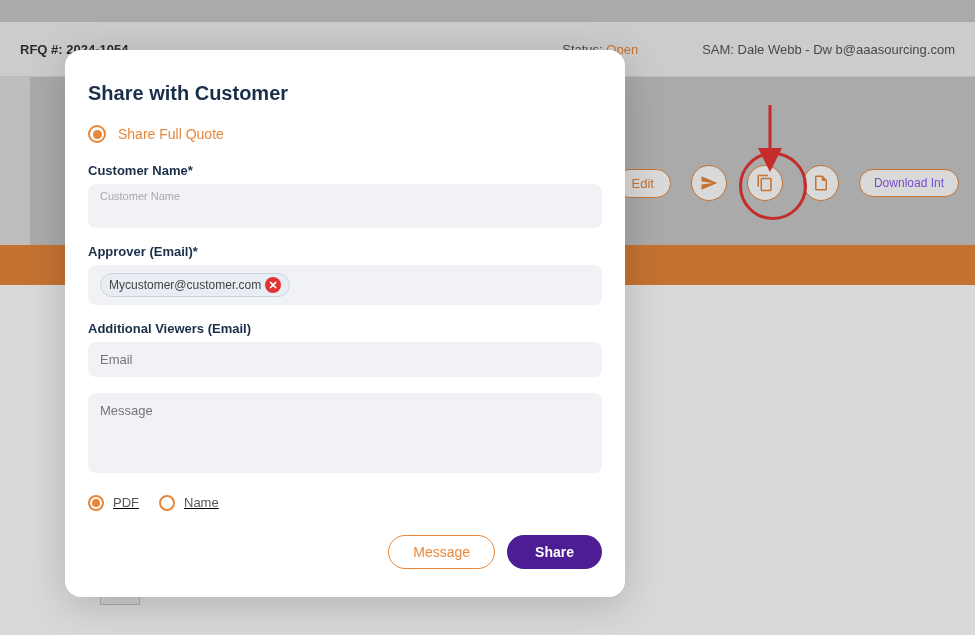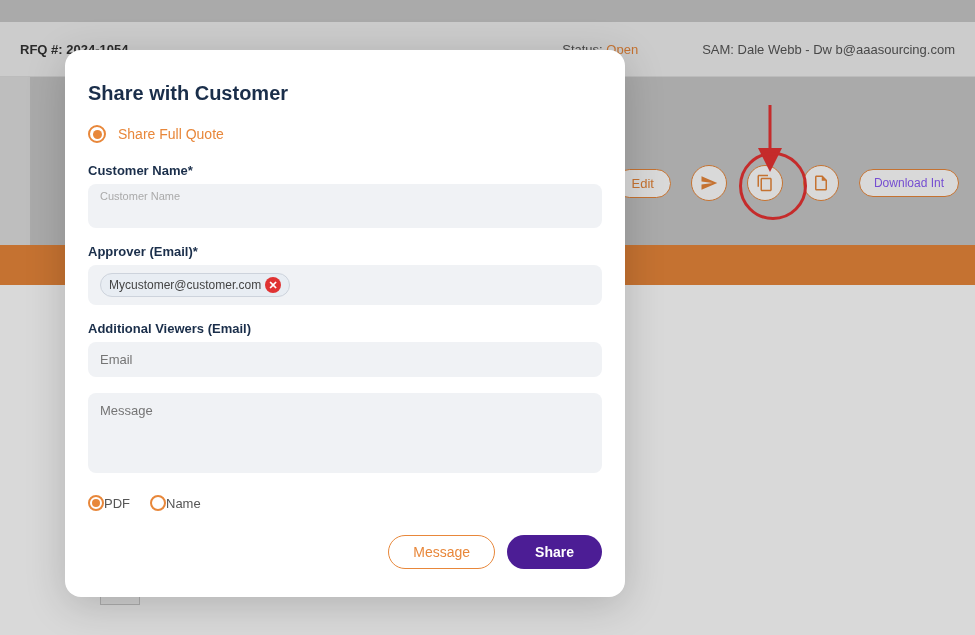--- a/index.html
+++ b/index.html
@@ -300,23 +300,24 @@
     .format-row {
       display: flex;
       align-items: center;
       gap: 20px;
       margin-top: 18px;
       margin-bottom: 24px;
     }
 
     .format-option {
       display: flex;
-      align-items: flex-end;
-      gap: 0;
-      cursor: pointer;
+      align-items: flex-start;
+      gap: 9px;
+      cursor: pointer;
+      text-decoration: underline;
     }
 
     .radio-small {
       width: 16px;
       height: 16px;
       border-radius: 50%;
       border: 2px solid #e8873a;
       display: flex;
       align-items: center;
       justify-content: center;

